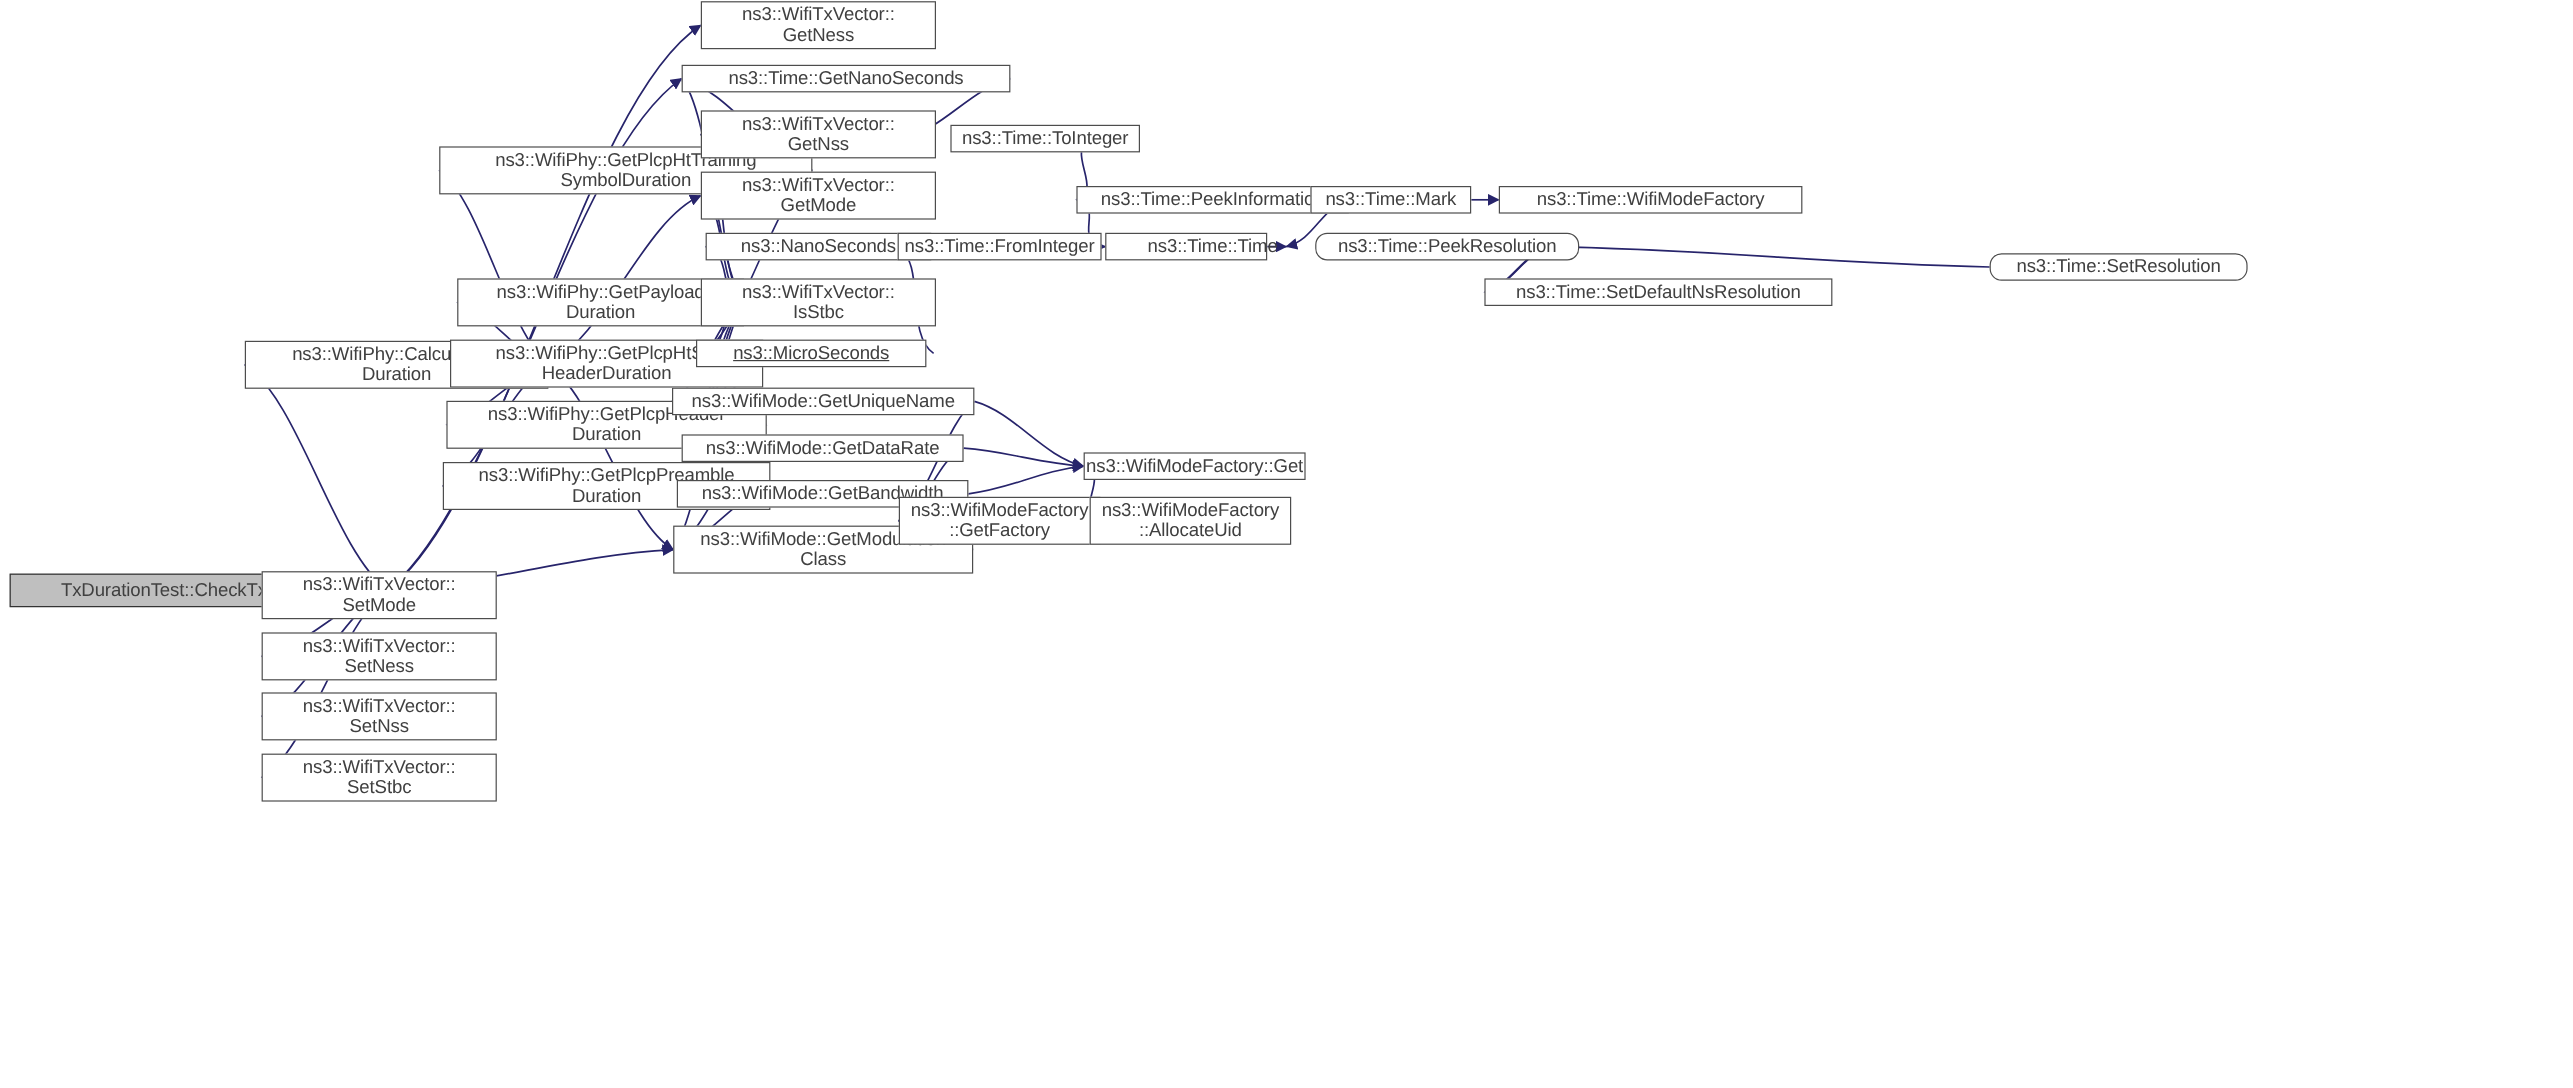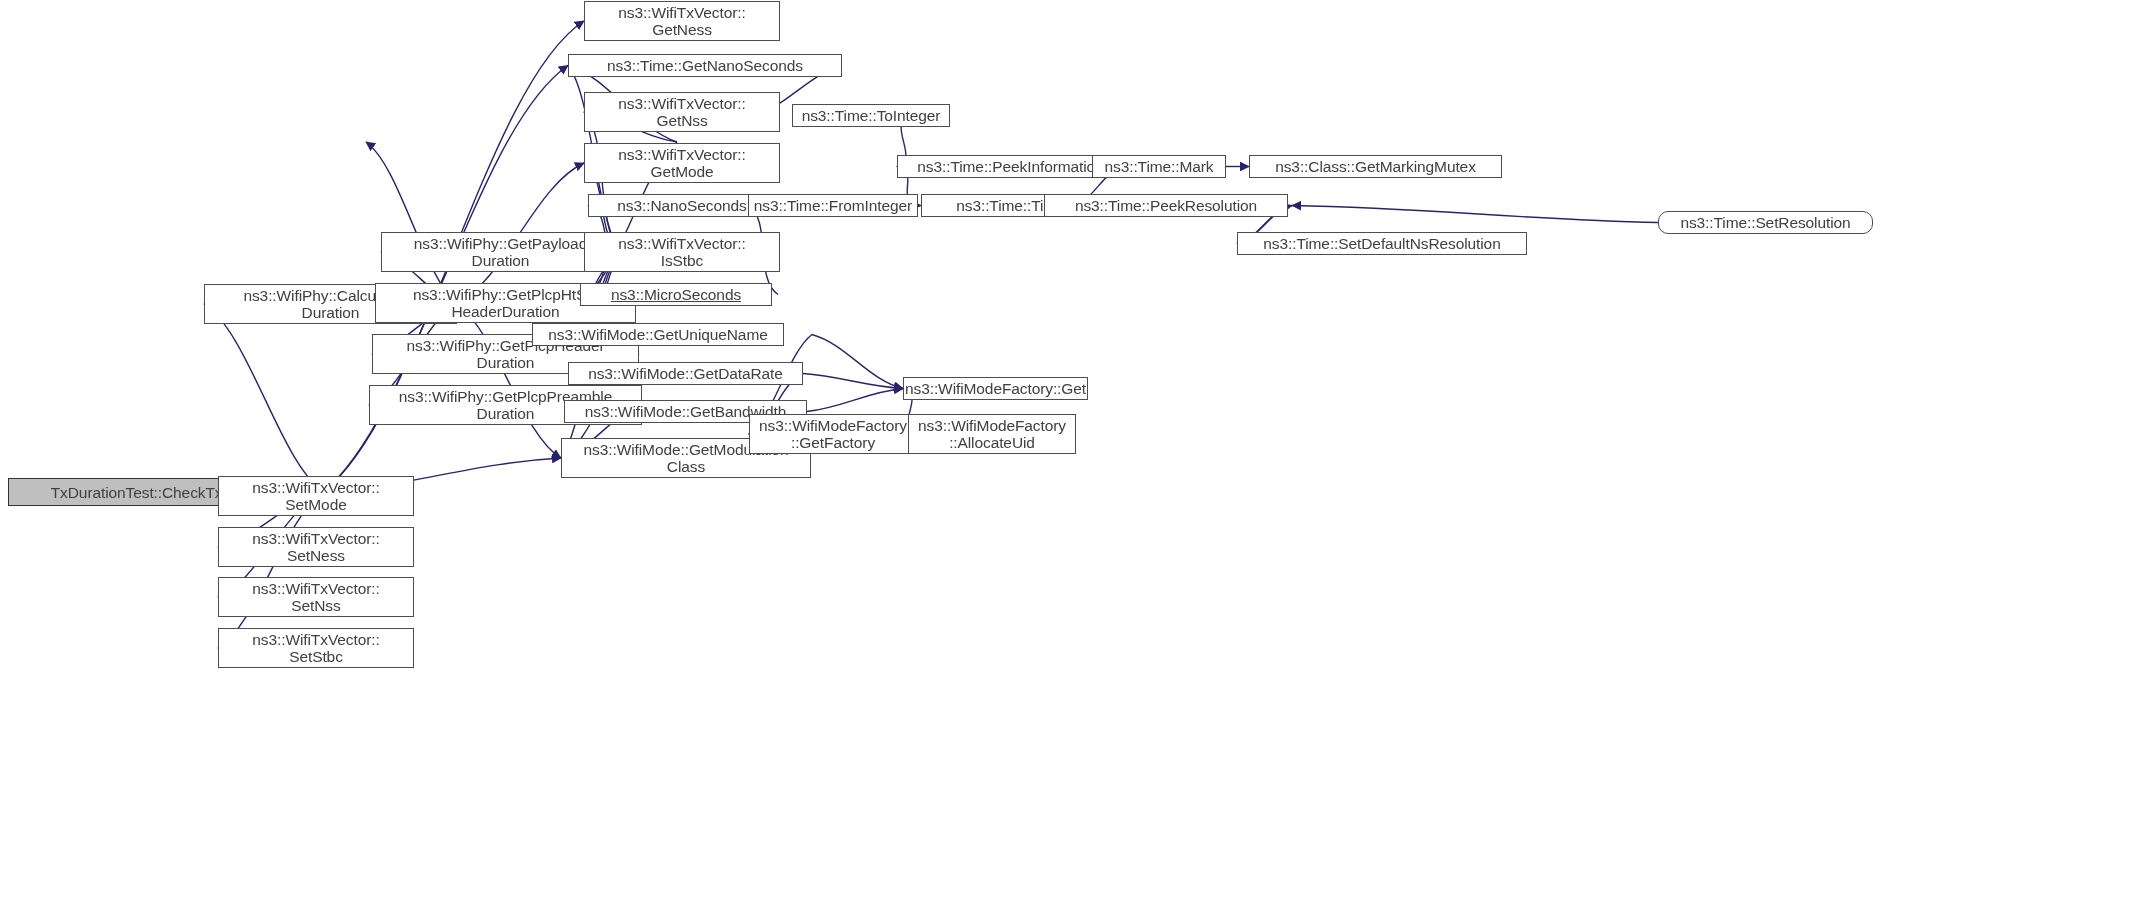--- a/index.html
+++ b/index.html
@@ -114,51 +114,53 @@
     <div class="node" style="left: 204px; top: 284px; width: 253px; height: 40px;">ns3::WifiPhy::CalculateTx
 Duration</div>
     <div class="node" style="left: 218px; top: 476px; width: 196px; height: 40px;">ns3::WifiTxVector::
 SetMode</div>
     <div class="node" style="left: 218px; top: 527px; width: 196px; height: 40px;">ns3::WifiTxVector::
 SetNess</div>
     <div class="node" style="left: 218px; top: 577px; width: 196px; height: 40px;">ns3::WifiTxVector::
 SetNss</div>
     <div class="node" style="left: 218px; top: 628px; width: 196px; height: 40px;">ns3::WifiTxVector::
 SetStbc</div>
+    <div class="node" style="left: 366px; top: 122px; width: 311px; height: 40px;">ns3::WifiPhy::GetPlcpHtTraining
+SymbolDuration</div>
     <div class="node" style="left: 381px; top: 232px; width: 239px; height: 40px;">ns3::WifiPhy::GetPayload
 Duration</div>
     <div class="node" style="left: 375px; top: 283px; width: 261px; height: 40px;">ns3::WifiPhy::GetPlcpHtSig
 HeaderDuration</div>
     <div class="node" style="left: 372px; top: 334px; width: 267px; height: 40px;">ns3::WifiPhy::GetPlcpHeader
 Duration</div>
     <div class="node" style="left: 369px; top: 385px; width: 273px; height: 40px;">ns3::WifiPhy::GetPlcpPreamble
 Duration</div>
     <div class="node" style="left: 584px; top: 1px; width: 196px; height: 40px;">ns3::WifiTxVector::
 GetNess</div>
     <div class="node" style="left: 568px; top: 54px; width: 274px; height: 23px;">ns3::Time::GetNanoSeconds</div>
     <div class="node" style="left: 584px; top: 92px; width: 196px; height: 40px;">ns3::WifiTxVector::
 GetNss</div>
     <div class="node" style="left: 584px; top: 143px; width: 196px; height: 40px;">ns3::WifiTxVector::
 GetMode</div>
     <div class="node" style="left: 588px; top: 194px; width: 188px; height: 23px;">ns3::NanoSeconds</div>
     <div class="node" style="left: 584px; top: 232px; width: 196px; height: 40px;">ns3::WifiTxVector::
 IsStbc</div>
     <div class="node" style="left: 580px; top: 283px; width: 192px; height: 23px; text-decoration: underline;">ns3::MicroSeconds</div>
-    <div class="node" style="left: 532px; top: 323px; width: 252px; height: 23px;">ns3::WifiMode::GetUniqueName</div>
+    <div class="node" style="left: 560px; top: 323px; width: 252px; height: 23px;">ns3::WifiMode::GetUniqueName</div>
     <div class="node" style="left: 568px; top: 362px; width: 235px; height: 23px;">ns3::WifiMode::GetDataRate</div>
     <div class="node" style="left: 564px; top: 400px; width: 243px; height: 23px;">ns3::WifiMode::GetBandwidth</div>
     <div class="node" style="left: 561px; top: 438px; width: 250px; height: 40px;">ns3::WifiMode::GetModulation
 Class</div>
     <div class="node" style="left: 752px; top: 104px; width: 158px; height: 23px; margin-left: 40px;">ns3::Time::ToInteger</div>
     <div class="node" style="left: 748px; top: 194px; width: 170px; height: 23px;">ns3::Time::FromInteger</div>
     <div class="node" style="left: 749px; top: 414px; width: 168px; height: 40px;">ns3::WifiModeFactory
 ::GetFactory</div>
     <div class="node" style="left: 897px; top: 155px; width: 227px; height: 23px;">ns3::Time::PeekInformation</div>
     <div class="node" style="left: 921px; top: 194px; width: 135px; height: 23px; padding-left: 44px;">ns3::Time::Time</div>
     <div class="node" style="left: 903px; top: 377px; width: 185px; height: 23px;">ns3::WifiModeFactory::Get</div>
     <div class="node" style="left: 908px; top: 414px; width: 168px; height: 40px;">ns3::WifiModeFactory
 ::AllocateUid</div>
     <div class="node" style="left: 1092px; top: 155px; width: 134px; height: 23px;">ns3::Time::Mark</div>
-    <div class="node" style="left: 1044px; top: 194px; width: 244px; height: 23px;">ns3::Time::PeekResolution</div>
+    <div class="node" style="left: 1096px; top: 194px; width: 220px; height: 23px; border-radius: 10px;">ns3::Time::PeekResolution</div>
     <div class="node" style="left: 1237px; top: 232px; width: 290px; height: 23px;">ns3::Time::SetDefaultNsResolution</div>
-    <div class="node" style="left: 1249px; top: 155px; width: 253px; height: 23px;">ns3::Class::GetMarkingMutex</div>
+    <div class="node" style="left: 1249px; top: 155px; width: 253px; height: 23px;">ns3::Time::WifiModeFactory</div>
     <div class="node" style="left: 1658px; top: 211px; width: 215px; height: 23px; border-radius: 10px;">ns3::Time::SetResolution</div>
   </div>
 
 </body></html>

